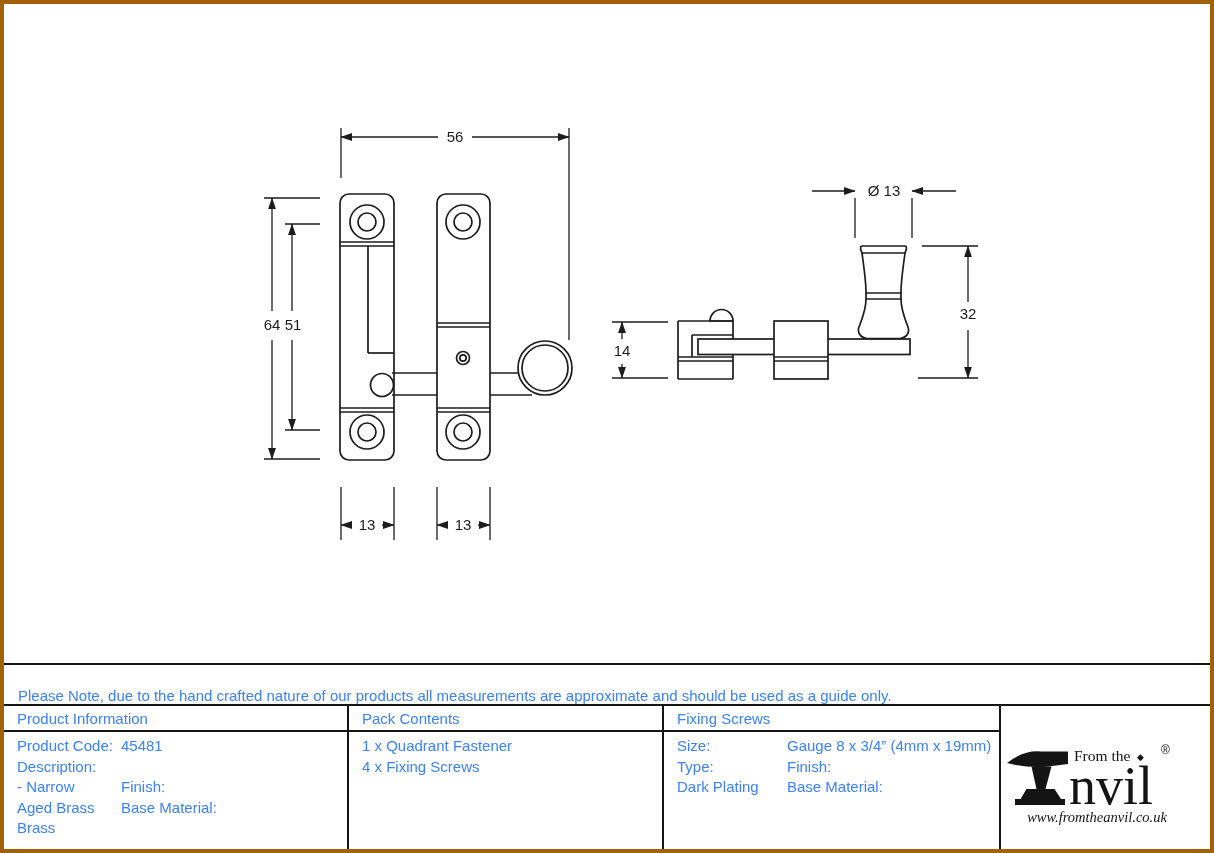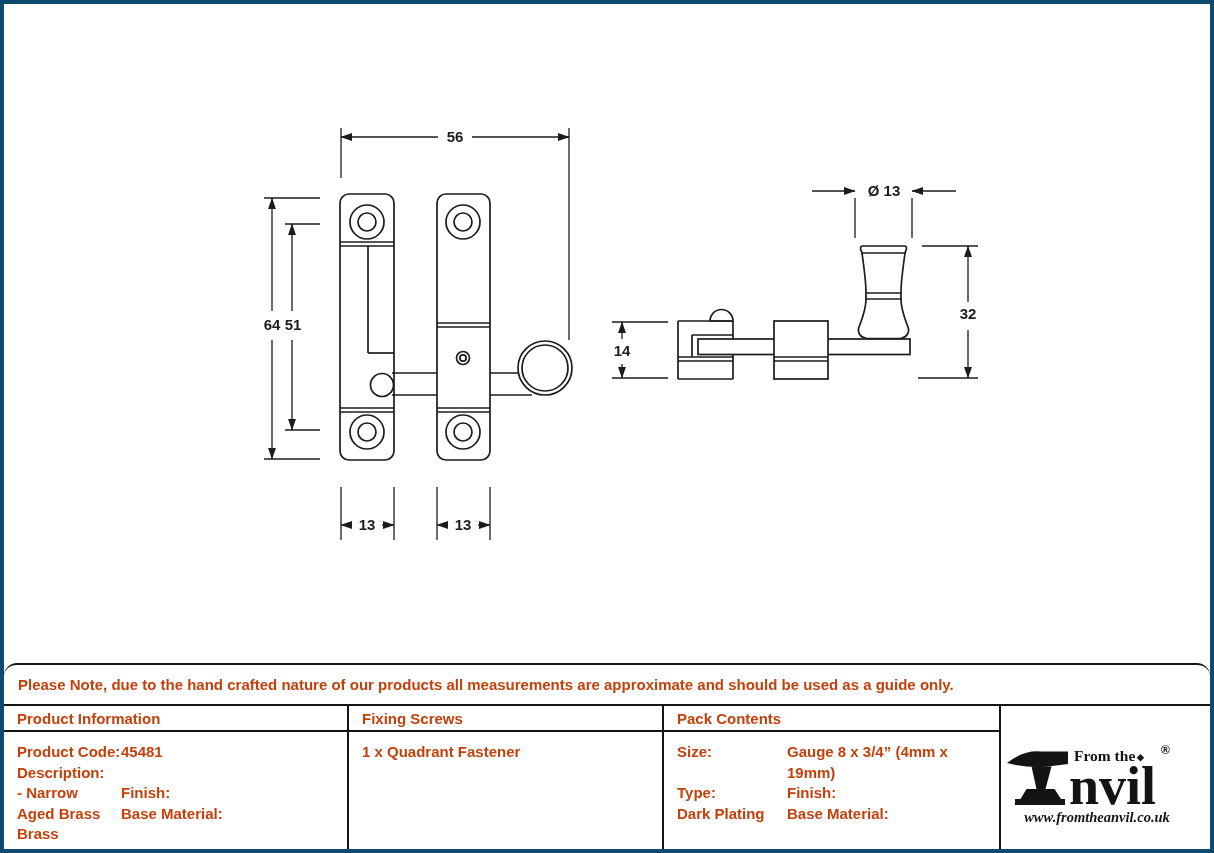--- a/index.html
+++ b/index.html
@@ -1,42 +1,42 @@
 <!DOCTYPE html>
 <html><head>
 <meta charset="utf-8">
 <style>
   html,body{margin:0;padding:0;background:#e8e8e8;}
   .page{
     position:relative;width:1214px;height:853px;box-sizing:border-box;
-    background:#ffffff;border:4px solid #0c4a6e;overflow:hidden;
-    font-family:"Liberation Sans",sans-serif;color:#c2410c;font-weight:bold;
+    background:#ffffff;border:4px solid #a16207;overflow:hidden;
+    font-family:"Liberation Sans",sans-serif;color:#3b82f6;
   }
   svg.drawing{position:absolute;top:0;left:0;display:block;}
   
   .ol{stroke:#1c1c1c;stroke-width:1.7;fill:none;}
   .fw{stroke:#1c1c1c;stroke-width:1.7;fill:#ffffff;}
   .dl{stroke:#1c1c1c;stroke-width:1.3;fill:none;}
   .dt{font-size:15px;fill:#1c1c1c;text-anchor:middle;font-family:"Liberation Sans",sans-serif;}
   
   .note-row{
     position:absolute;top:659px;left:0;width:100%;height:41px;box-sizing:border-box;
-    border-top:2px solid #151515;display:flex;align-items:center;
-    padding-left:14px;font-size:15px;background:#fff;border-radius:13px;
+    border-top:2px solid #151515;display:flex;align-items:flex-end;
+    padding-left:14px;font-size:15px;background:#fff;
   }
   
   .spec-table{
     position:absolute;top:700px;left:0;right:0;bottom:0;box-sizing:border-box;
     border-top:2px solid #151515;display:grid;
     grid-template-columns:343px 315px 337px 1fr;
     grid-template-rows:26px 1fr;background:#fff;
   }
   .spec-table>div{box-sizing:border-box;}
   .th{font-size:15px;padding:4px 8px 0 13px;border-bottom:2px solid #151515;}
-  .td{padding:10px 0 0 13px;font-size:15px;}
+  .td{padding:4px 0 0 13px;font-size:15px;}
   .bl{border-left:2px solid #151515;}
   .kv{display:grid;grid-template-columns:104px auto;line-height:20.6px;}
   .kv.fs{grid-template-columns:110px auto;}
   .list div{line-height:20.6px;}
   .logo-cell{grid-column:4;grid-row:1/3;display:flex;align-items:center;justify-content:flex-start;}
   .serif{font-family:"Liberation Serif",serif;}
 </style>
 </head>
 <body>
 
@@ -206,22 +206,22 @@
     </g>
   </svg>
 
   <div class="note-row">
     <span>Please Note, due to the hand crafted nature of our products all measurements are approximate and should be used as a guide only.</span>
   </div>
 
   <div class="spec-table">
 
     <div class="th">Product Information</div>
+    <div class="th bl">Pack Contents</div>
     <div class="th bl">Fixing Screws</div>
-    <div class="th bl">Pack Contents</div>
 
     <div class="logo-cell bl">
       <svg width="192" height="98" viewBox="0 0 192 98">
 
         <g fill="#141414" transform="translate(6,20)">
           <path d="M0,14 Q16,1 34,2.5 L61,2.5 L61,15 L41,17.5 Q20,19.5 0,14 Z"></path>
           <polygon points="24.5,17.5 44.5,17.5 38.5,40 29.5,40"></polygon>
           <polygon points="19.5,40 47.5,40 54,50 58,50 58,56 8,56 8,50 13.5,50"></polygon>
         </g>
         <text x="73" y="32" class="serif" font-size="15.5" fill="#141414">From the</text>
@@ -241,20 +241,21 @@
         <span>- Narrow</span>
         <span>Finish:</span>
         <span>Aged Brass</span>
         <span>Base Material:</span>
         <span>Brass</span>
       </div>
     </div>
 
     <div class="td bl list">
       <div>1 x Quadrant Fastener</div>
+      <div>4 x Fixing Screws</div>
     </div>
 
     <div class="td bl">
       <div class="kv fs">
         <span>Size:</span>
         <span>Gauge 8 x 3/4” (4mm x 19mm)</span>
         <span>Type:</span>
         <span>Finish:</span>
         <span>Dark Plating</span>
         <span>Base Material:</span>

